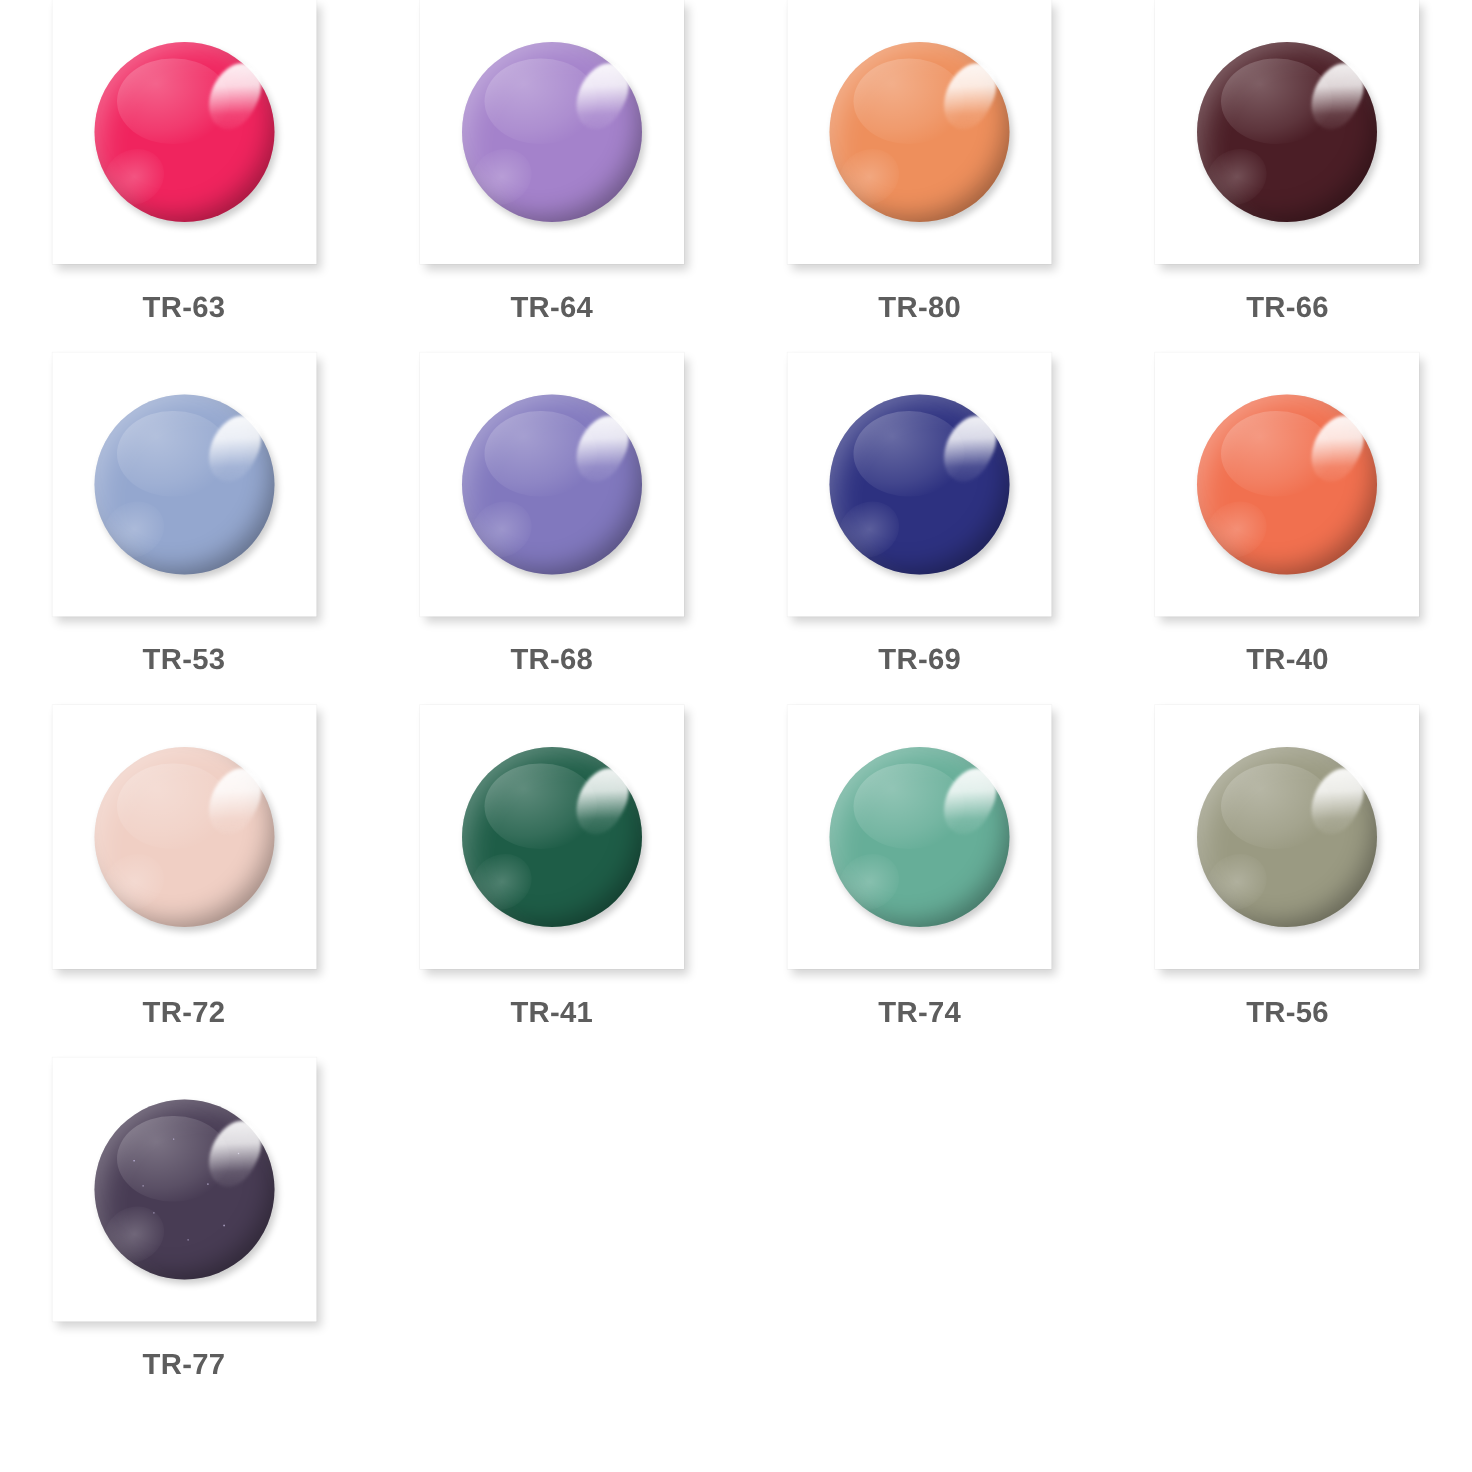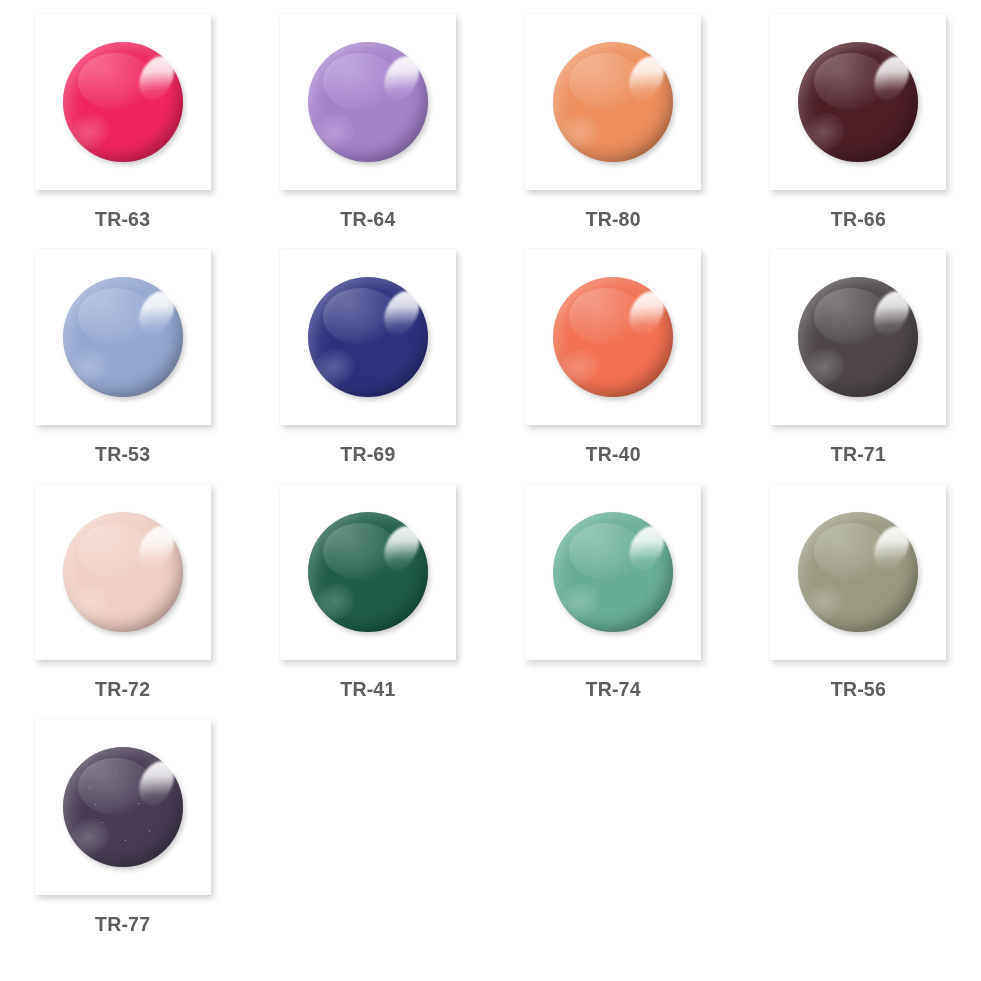--- a/index.html
+++ b/index.html
@@ -10,21 +10,20 @@
     font-family: "Liberation Sans", sans-serif;
     overflow: hidden;
   }
   #swatch-grid {
     width: 981px;
     height: 981px;
     display: grid;
     grid-template-columns: repeat(4, 245.25px);
     grid-template-rows: repeat(4, 235px);
     align-content: start;
-    padding-top: 14px;
   }
   .swatch-cell {
     display: flex;
     flex-direction: column;
     align-items: center;
     justify-content: flex-start;
   }
   .swatch-cell.empty { visibility: hidden; }
 
   .card {
@@ -187,52 +186,52 @@
             <div class="gloss"></div>
             <div class="rimlight"></div>
           </div>
         </div>
       </div>
       <div class="swatch-label">TR-53</div>
     </div>
     <div class="swatch-cell">
       <div class="card">
         <div class="dome-wrap">
+          <div class="dome" style="--c: #8178BE;">
+            <div class="shimmer"></div>
+            <div class="gloss"></div>
+            <div class="rimlight"></div>
+          </div>
+        </div>
+      </div>
+      <div class="swatch-label">TR-68</div>
+    </div>
+    <div class="swatch-cell">
+      <div class="card">
+        <div class="dome-wrap">
           <div class="dome" style="--c: #2D3180;">
             <div class="shimmer"></div>
             <div class="gloss"></div>
             <div class="rimlight"></div>
           </div>
         </div>
       </div>
       <div class="swatch-label">TR-69</div>
     </div>
     <div class="swatch-cell">
       <div class="card">
         <div class="dome-wrap">
           <div class="dome" style="--c: #F1704F;">
             <div class="shimmer"></div>
             <div class="gloss"></div>
             <div class="rimlight"></div>
           </div>
         </div>
       </div>
       <div class="swatch-label">TR-40</div>
-    </div>
-    <div class="swatch-cell">
-      <div class="card">
-        <div class="dome-wrap">
-          <div class="dome" style="--c: #4E4648;">
-            <div class="shimmer"></div>
-            <div class="gloss"></div>
-            <div class="rimlight"></div>
-          </div>
-        </div>
-      </div>
-      <div class="swatch-label">TR-71</div>
     </div>
     <div class="swatch-cell">
       <div class="card">
         <div class="dome-wrap">
           <div class="dome" style="--c: #F0CFC4;">
             <div class="shimmer"></div>
             <div class="gloss"></div>
             <div class="rimlight"></div>
           </div>
         </div>

